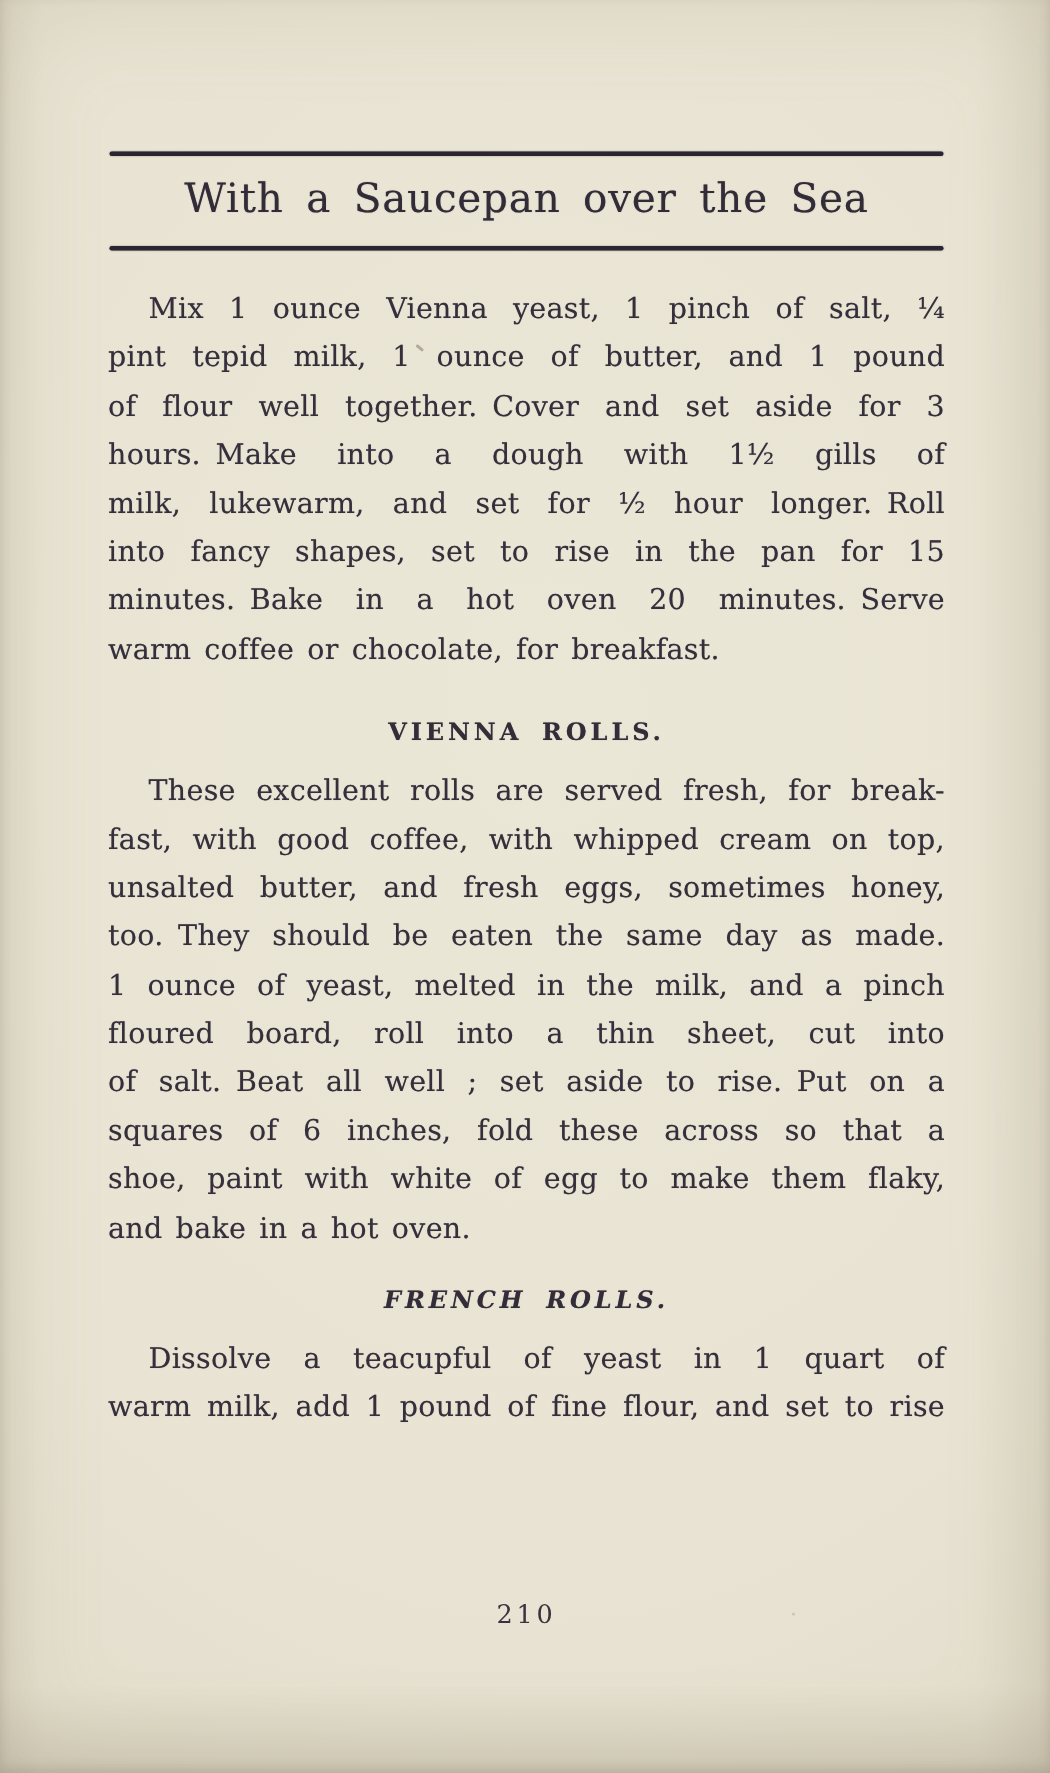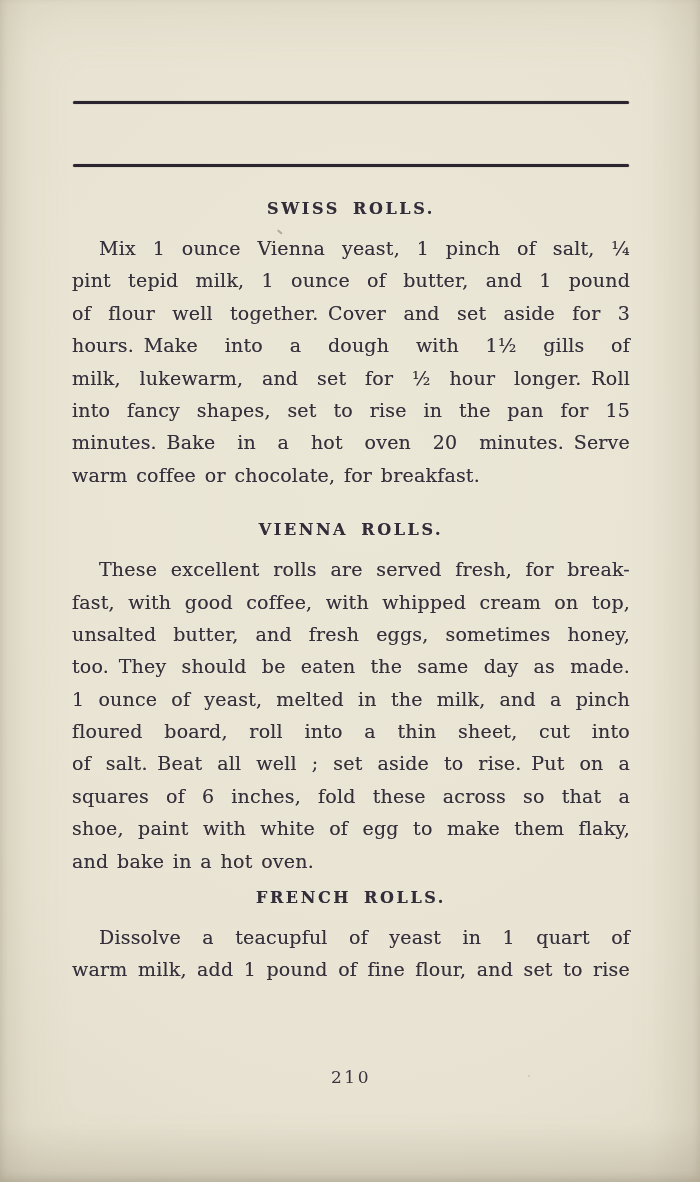--- a/index.html
+++ b/index.html
@@ -37,21 +37,21 @@
   .section-heading{
     height:30px;line-height:30px;
     margin:24px 0 8px;
     text-align:center;
     font-size:16px;font-weight:bold;
     letter-spacing:2.6px;word-spacing:5px;
     color:#332d3a;
     text-shadow:0 0 .5px rgba(51,45,58,.5);
   }
   .section:first-child .section-heading{margin-top:4px;}
-  .section:nth-child(3) .section-heading{margin-top:6px;}
+  .section:nth-child(3) .section-heading{margin-top:17px;font-style:italic;}
   .para{margin:0;}
   .line{
     height:32.4px;line-height:32.4px;
     font-size:19px;
     letter-spacing:.2px;word-spacing:2.5px;
     text-align:justify;text-align-last:justify;text-justify:inter-word;
     white-space:normal;overflow:visible;
     text-shadow:0 0 .5px rgba(53,47,60,.45);
   }
   .line.first{text-indent:27px;}
@@ -63,25 +63,25 @@
   }
   .speck{position:absolute;background:rgba(110,100,90,.45);border-radius:50%;}
   .speck-1{top:231px;left:277px;width:6px;height:1.5px;border-radius:1px;transform:rotate(40deg);}
   .speck-2{top:1075px;left:528px;width:2px;height:2px;opacity:.5;}
 </style>
 </head>
 <body>
 
 <div class="scan">
   <div class="rule rule-top"></div>
+  <div class="running-title">With a Saucepan over the Sea</div>
   <div class="rule rule-bottom"></div>
 
   <div class="page-body">
       <div class="section">
-        <div class="section-heading">SWISS ROLLS.</div>
         <div class="para">
           <div class="line first">Mix 1 ounce Vienna yeast, 1 pinch of salt, ¼</div>
           <div class="line">pint tepid milk, 1 ounce of butter, and 1 pound</div>
           <div class="line">of flour well together. Cover and set aside for 3</div>
           <div class="line">hours. Make into a dough with 1½ gills of</div>
           <div class="line">milk, lukewarm, and set for ½ hour longer. Roll</div>
           <div class="line">into fancy shapes, set to rise in the pan for 15</div>
           <div class="line">minutes. Bake in a hot oven 20 minutes. Serve</div>
           <div class="line shortlast">warm coffee or chocolate, for breakfast.</div>
         </div>

